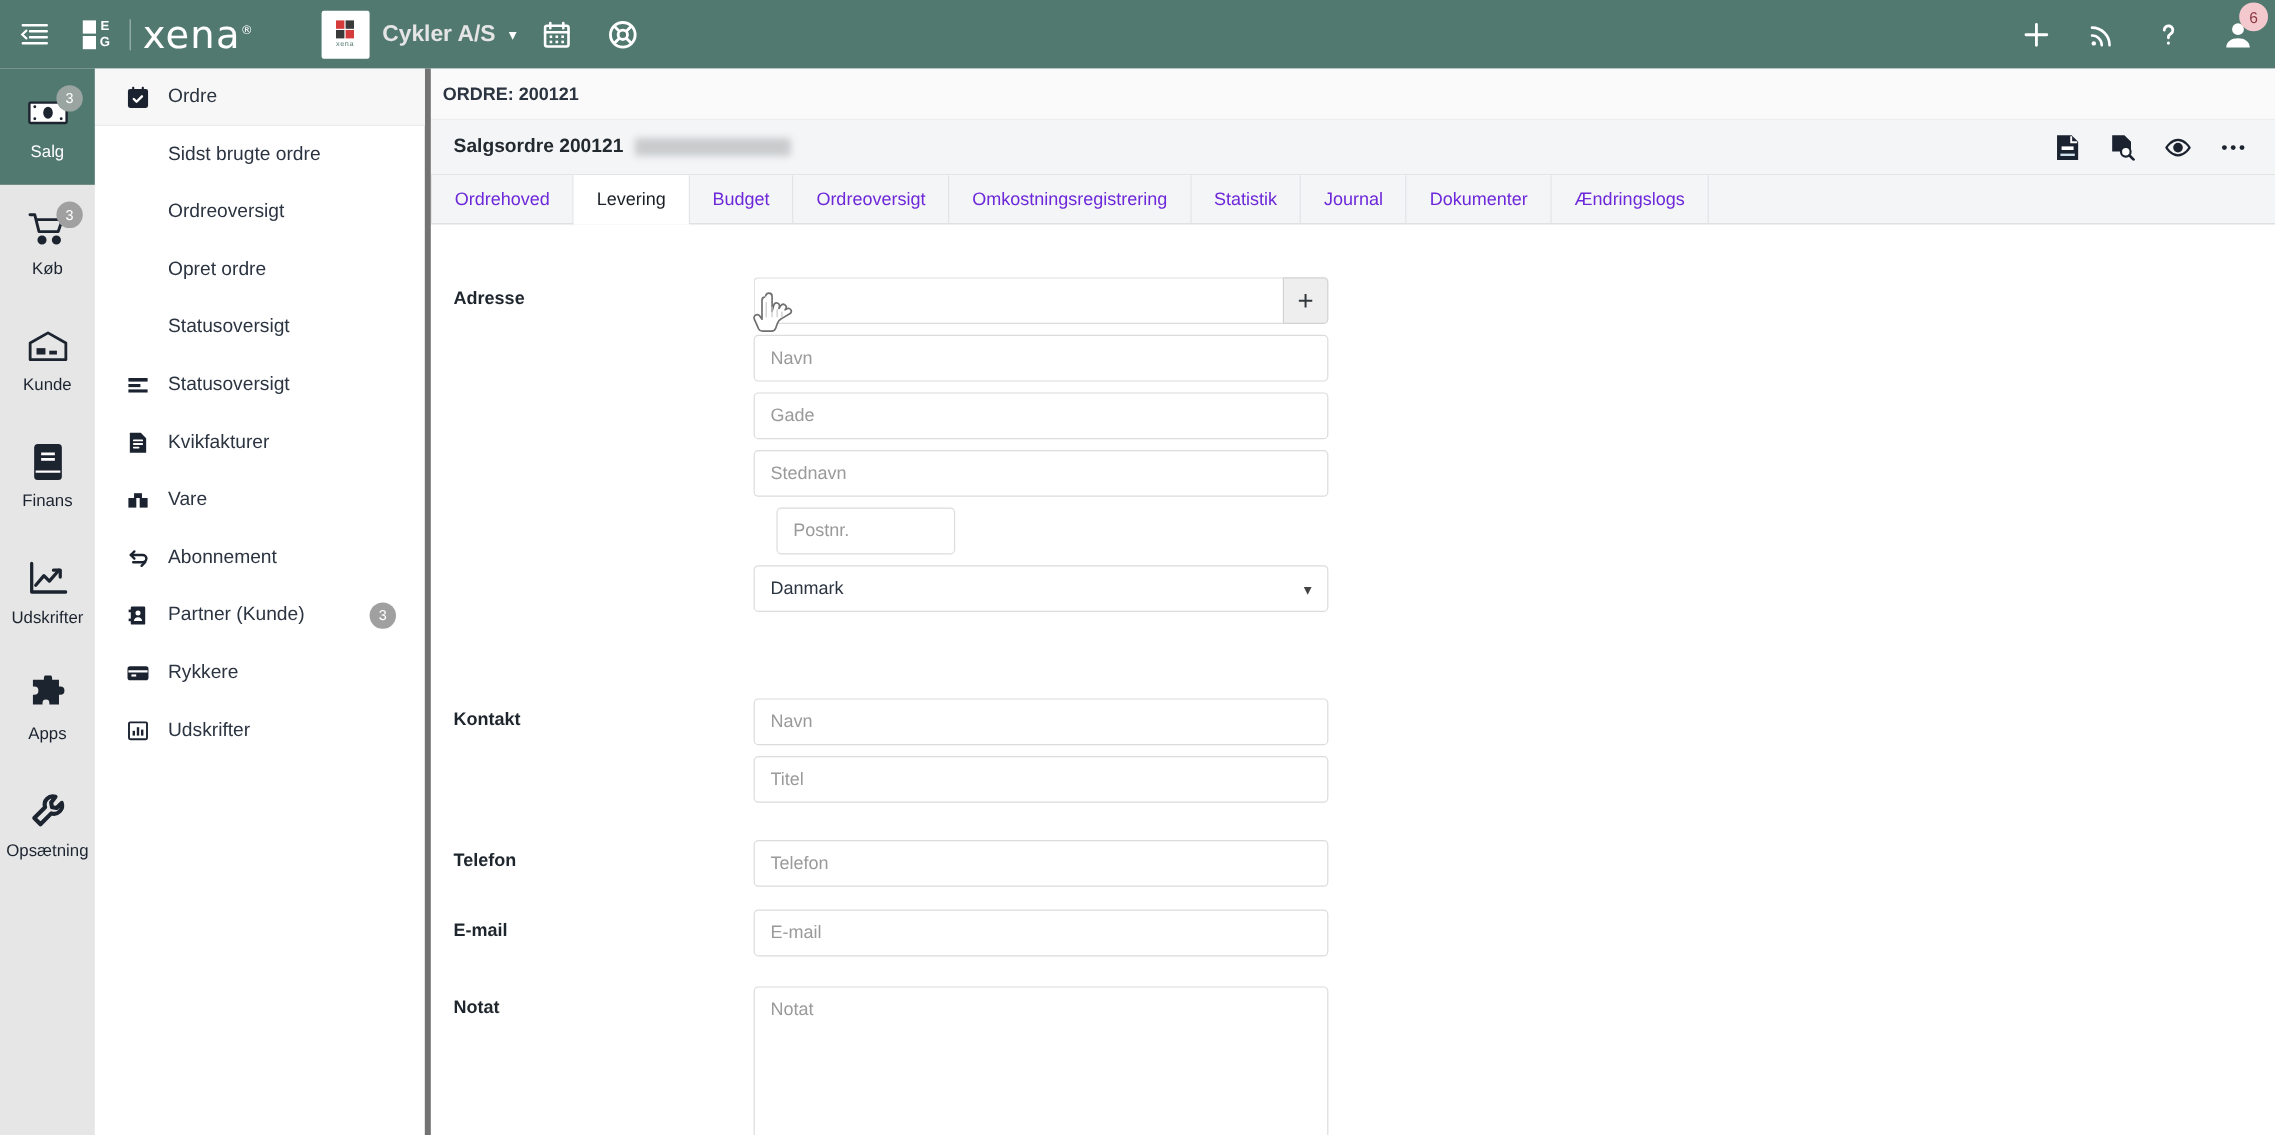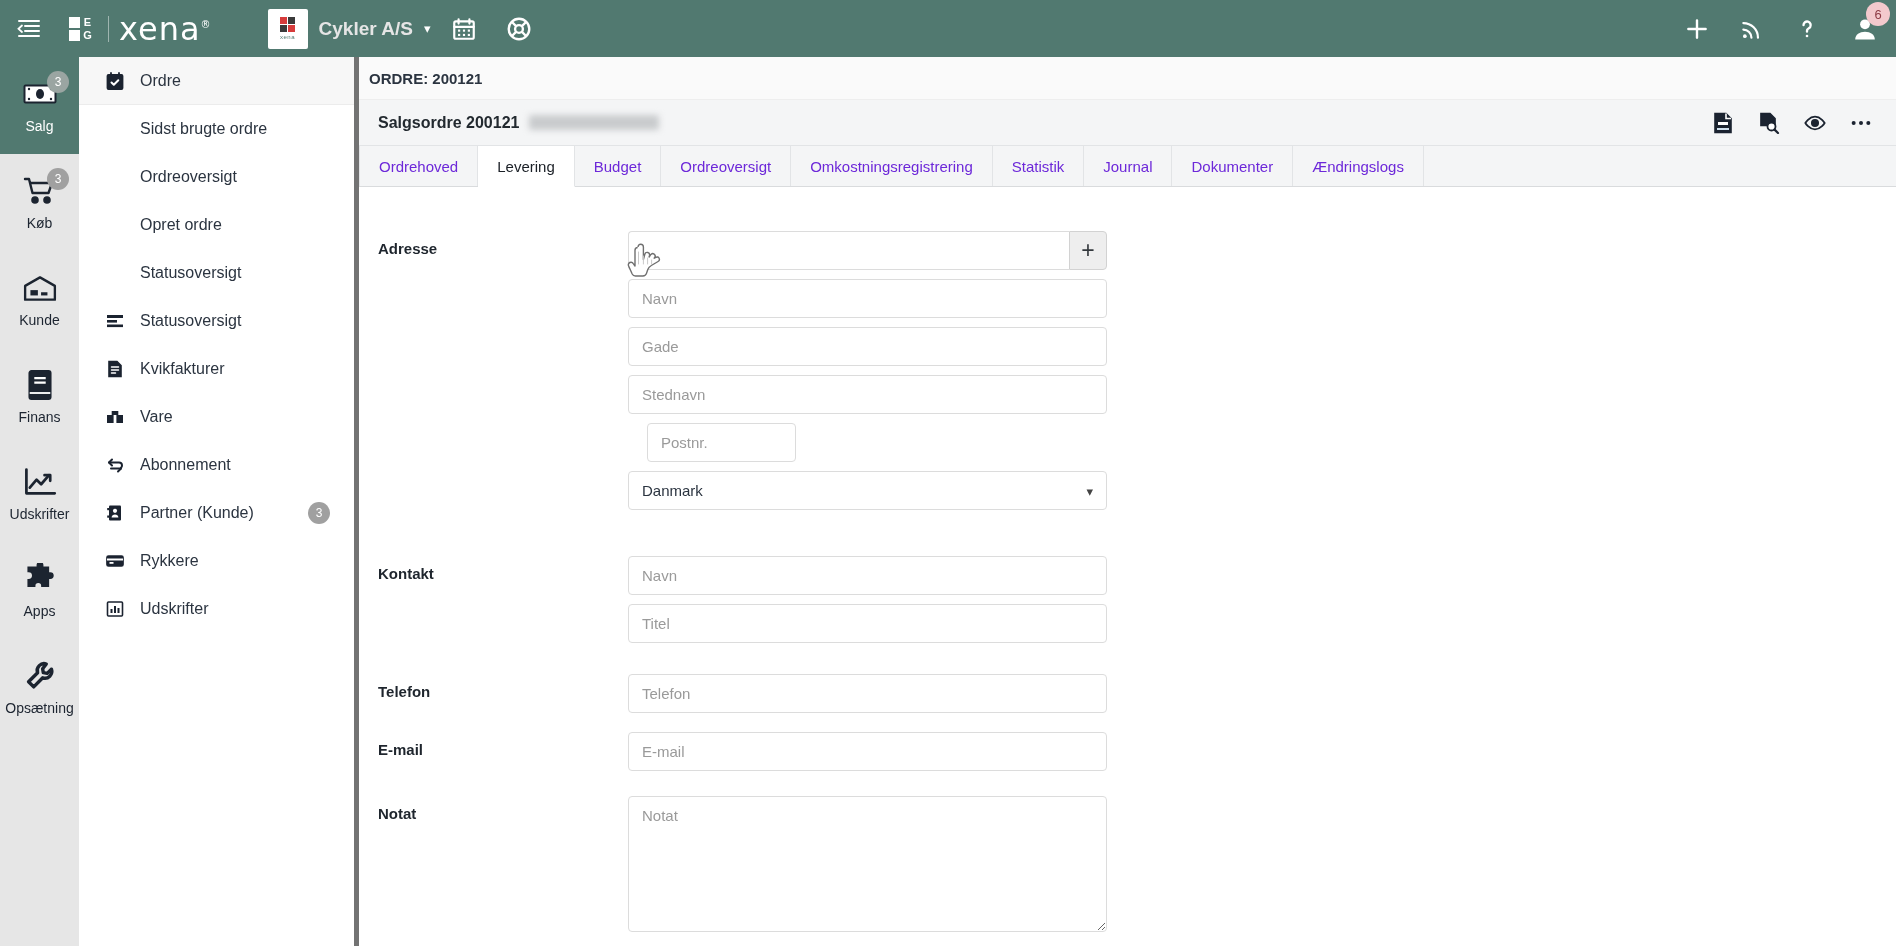--- a/index.html
+++ b/index.html
@@ -200,21 +200,21 @@
   .combo-btn {
     width: 38px; height: 39px; border: 1px solid #d2d2d2; border-radius: 0 4px 4px 0;
     background: #eeeeee; display: flex; align-items: center; justify-content: center;
     cursor: pointer; font-size: 23px; color: #33383d; line-height: 1;
   }
 
   .pair { display: flex; gap: 9px; margin-bottom: 9px; padding-left: 19px; }
   .inp.small { width: 149px; margin-bottom: 0; }
   .inp.med { width: 321px; margin-bottom: 0; }
 
-  .selwrap { position: relative; width: 479px; margin-bottom: 0; }
+  .selwrap { position: relative; width: 479px; margin-bottom: 26px; }
   .sel {
     width: 479px; height: 39px; border: 1px solid #dcdcdc; border-radius: 4px;
     background: #ffffff; font-size: 15px; color: #2b3440; padding: 0 13px;
     appearance: none; -webkit-appearance: none; outline: none;
     font-family: "Liberation Sans", sans-serif; cursor: pointer;
   }
   .sel-arrow {
     position: absolute; right: 14px; top: 13px; pointer-events: none;
     color: #444; font-size: 13px;
   }

